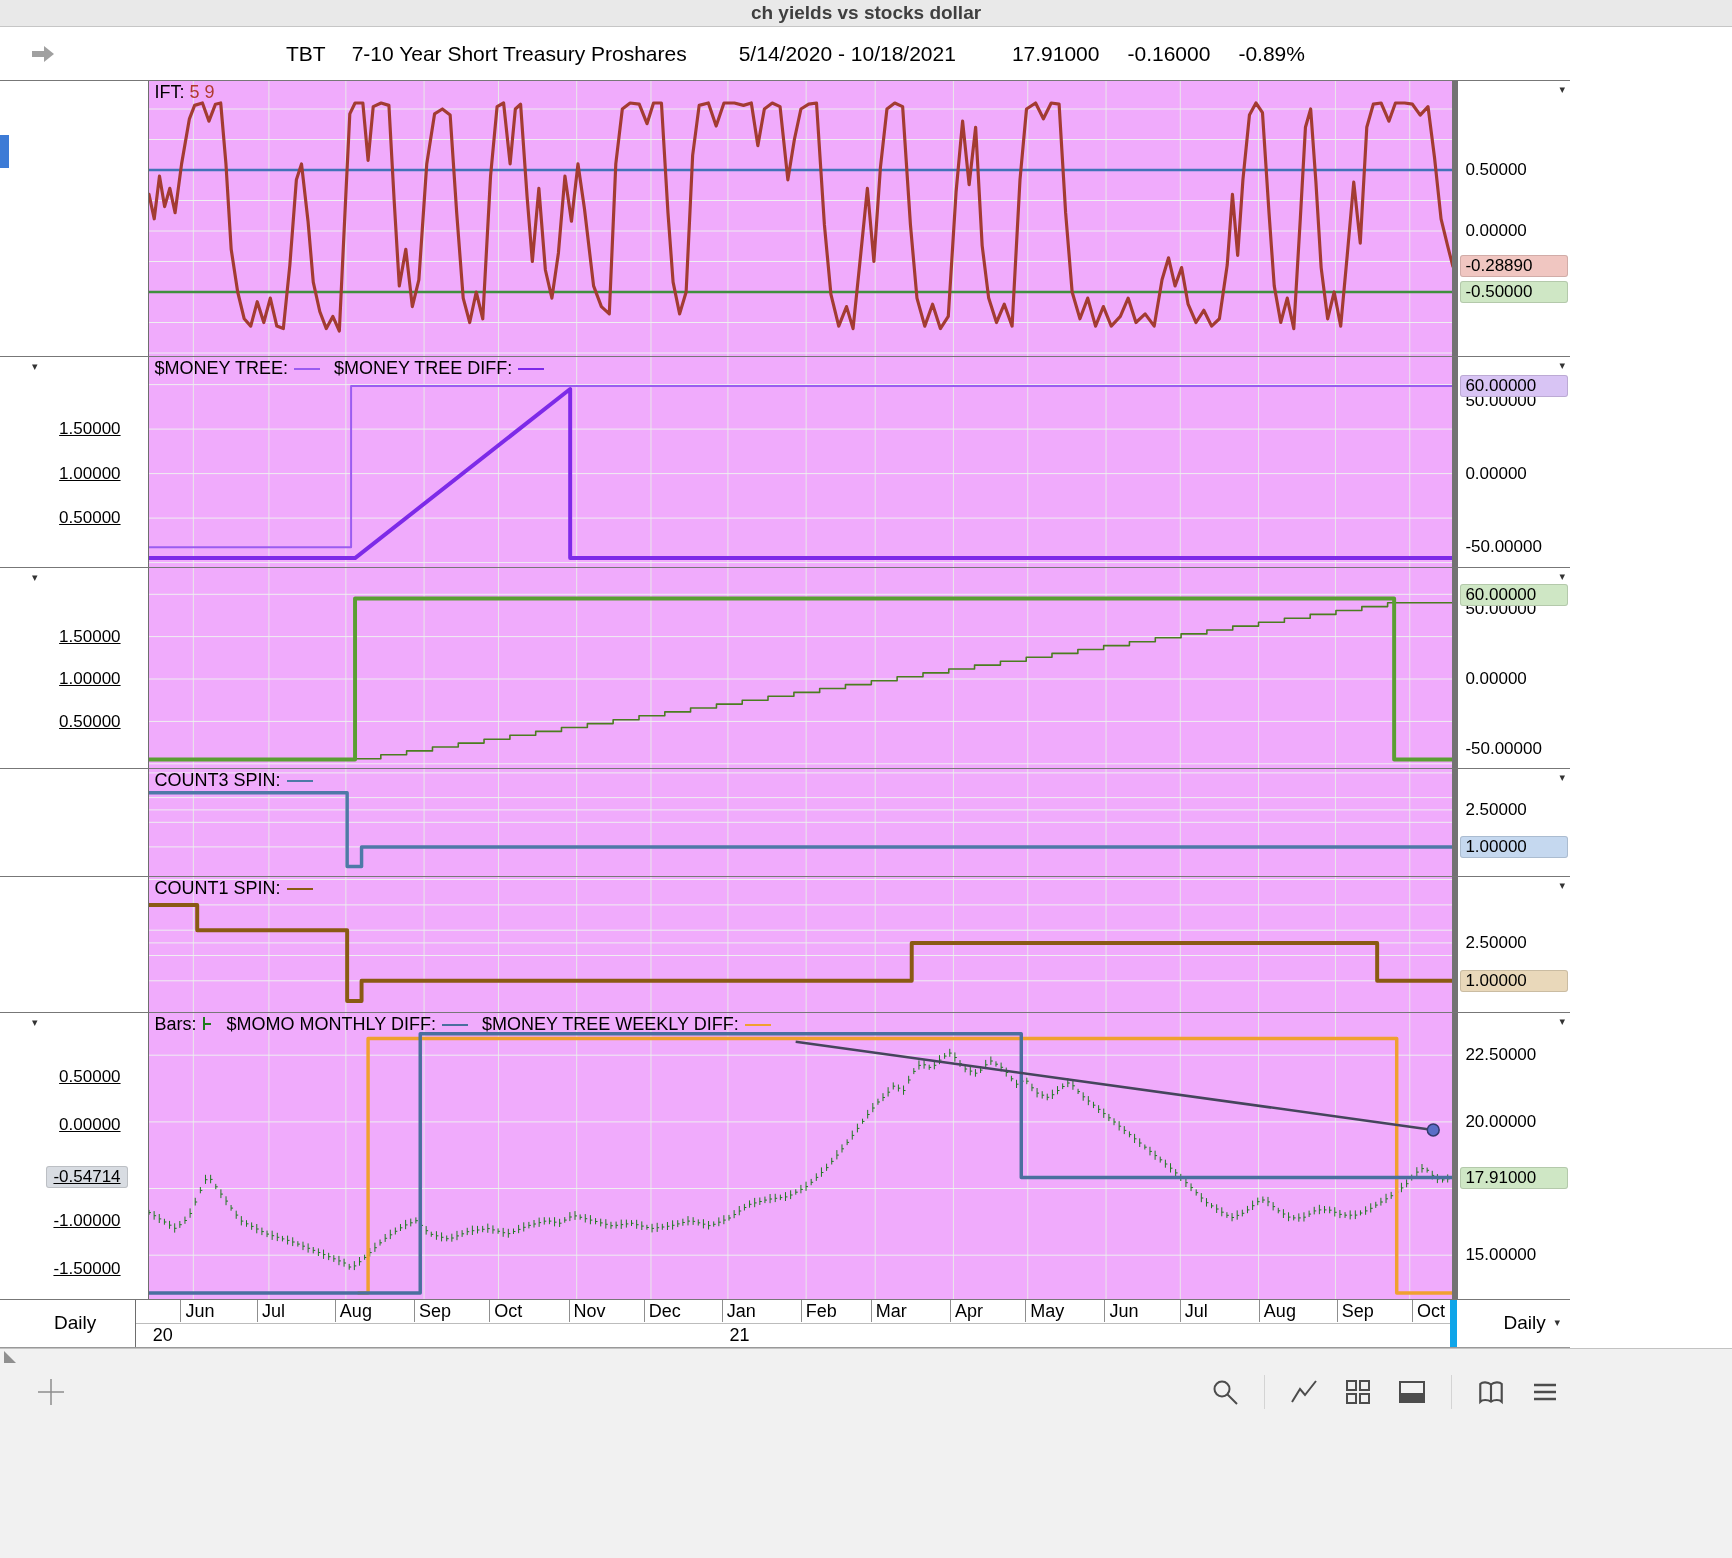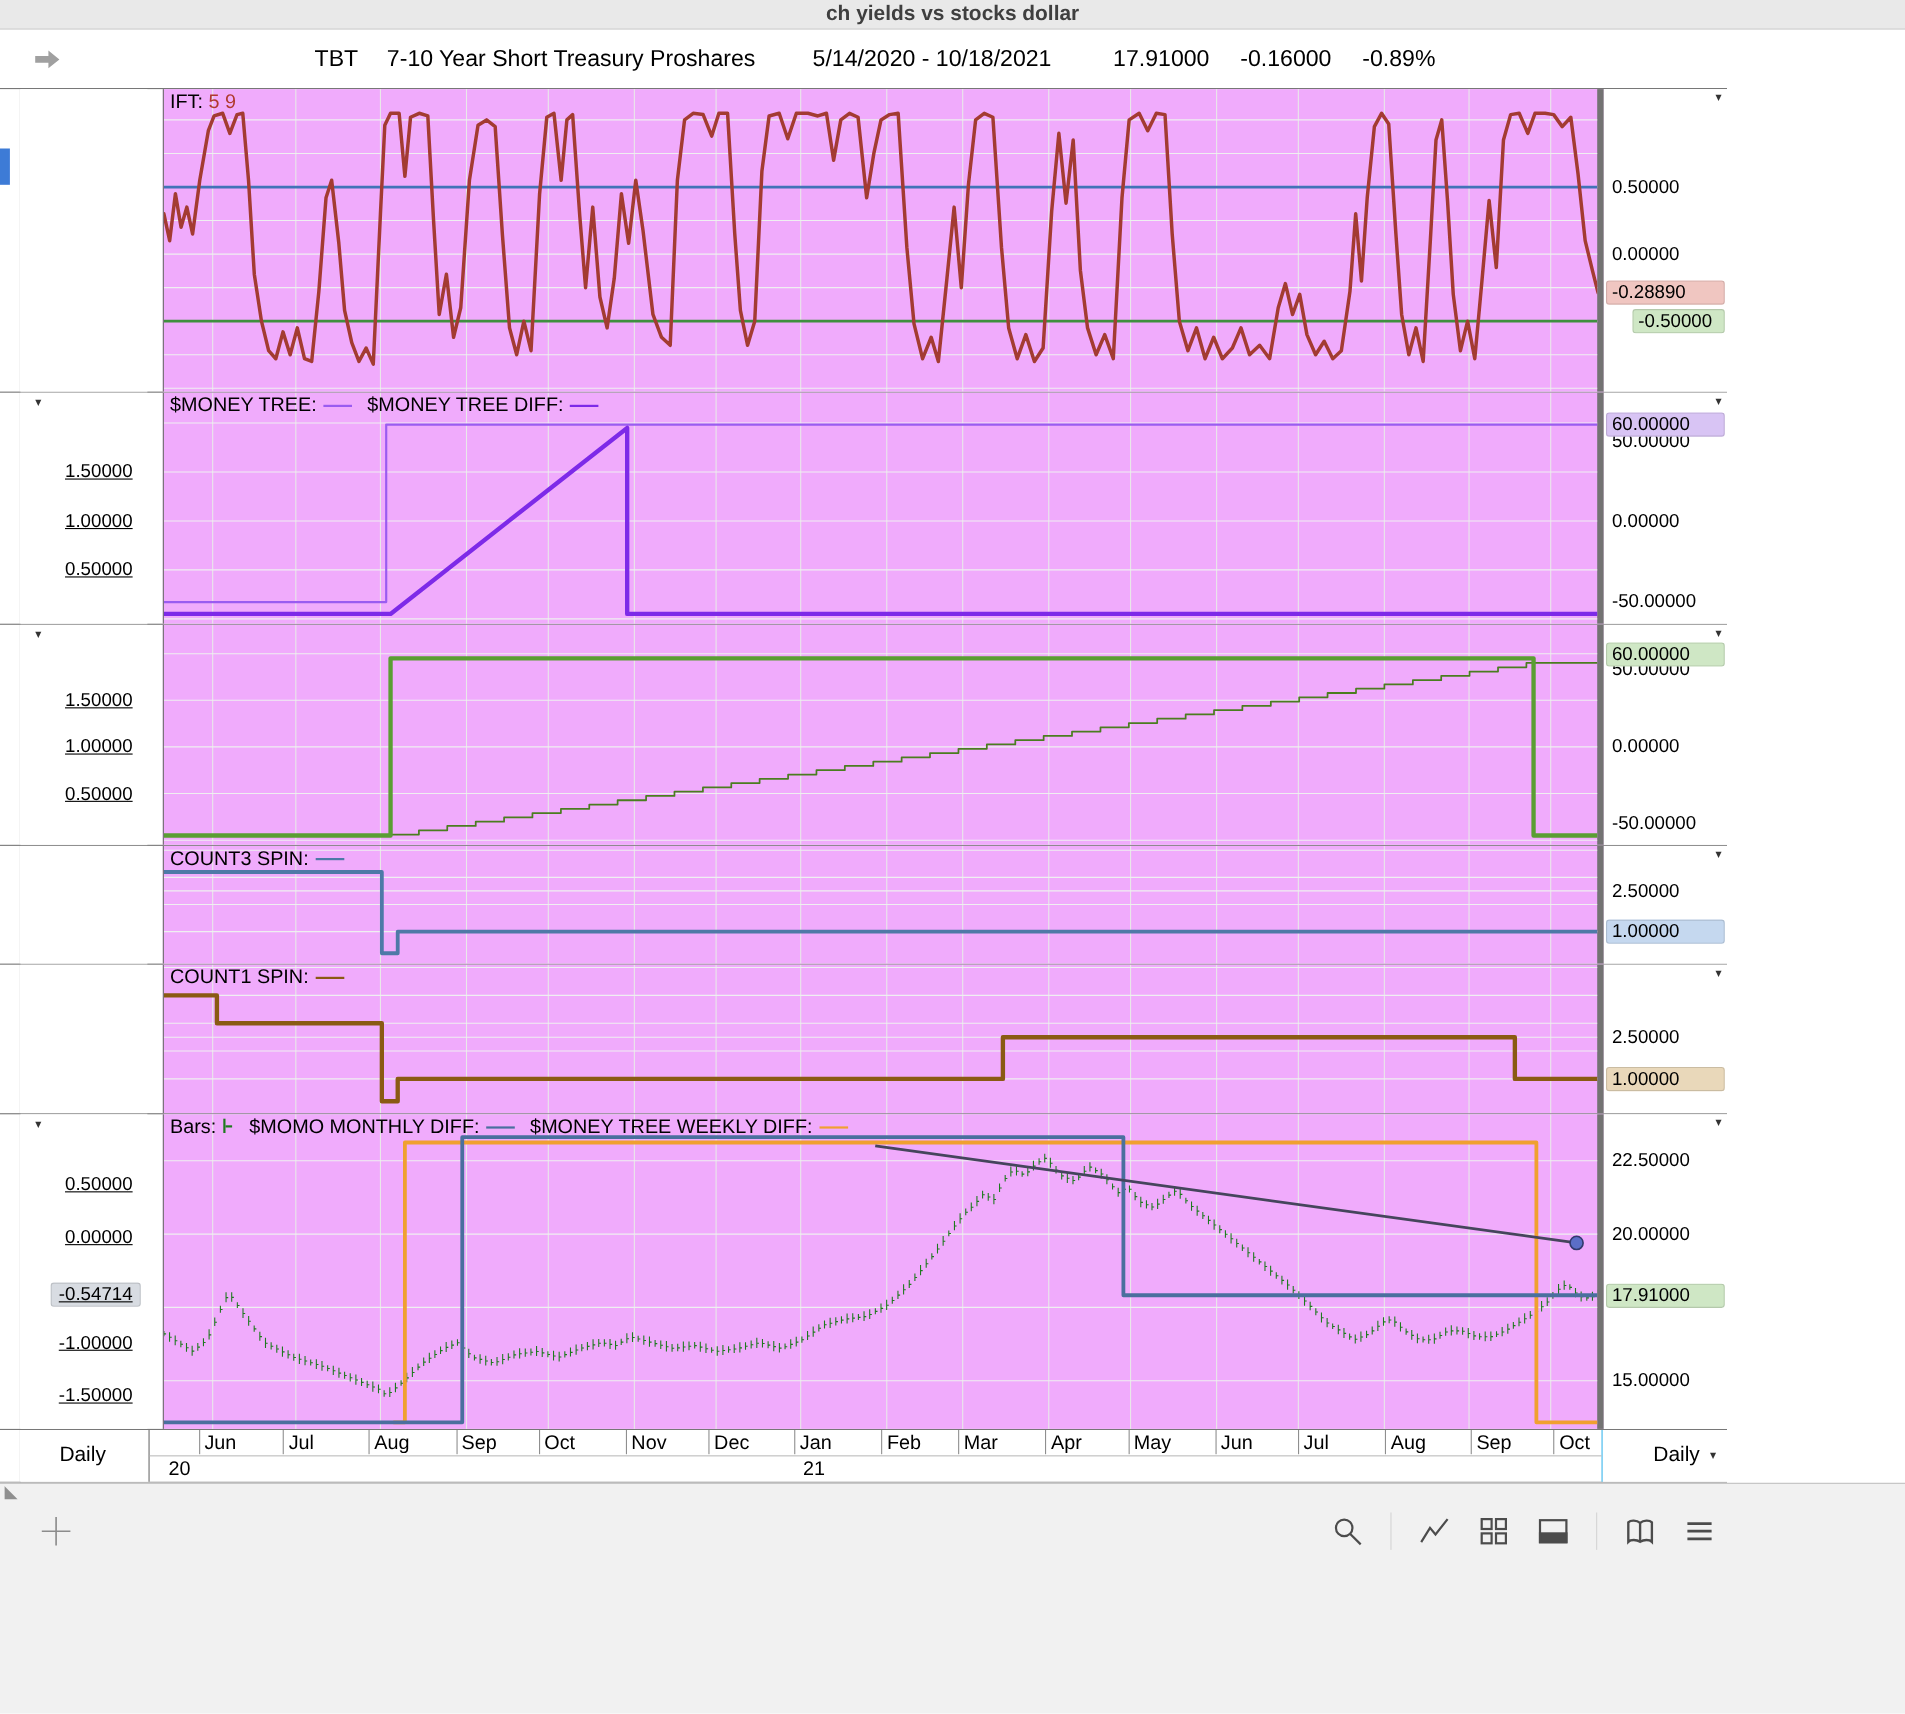--- a/index.html
+++ b/index.html
@@ -29,21 +29,21 @@
   .bars-sw{display:inline-block;width:8px;height:13px;border-left:2px solid #1e7a1e;position:relative;margin:0 14px 0 6px;}
   .bars-sw::after{content:"";position:absolute;left:0;top:6px;width:6px;height:2px;background:#1e7a1e;}
   .axlbl{position:absolute;height:22px;line-height:22px;font-size:17px;white-space:nowrap;}
   .axlbl.r{left:2px;right:2px;padding-left:5px;}
   .axlbl.l{right:6px;text-align:right;padding:0 7px;text-decoration:underline;}
   .axlbl.hl{border-radius:3px;box-shadow:inset 0 0 0 1px rgba(0,0,0,0.13);z-index:2;}
   .tri{position:absolute;font-size:11px;color:#333;line-height:1;}
   .gutter-r .tri{right:5px;top:3px;}
   .gutter-l .tri{left:14px;top:4px;}
   .axisrow{display:flex;height:47px;border-bottom:1px solid #999;position:relative;padding-left:18px;}
-  #xaxis-plot{position:relative;width:1320px;border-left:1px solid #6e6e6e;border-right:1px solid #0ea5e9;}
+  #xaxis-plot{position:relative;width:1320px;border-left:1px solid #6e6e6e;border-right:7px solid #0ea5e9;}
   .mtick{position:absolute;top:0;height:22px;border-left:1px solid #8f8f8f;}
   .mlabel{position:absolute;top:1px;font-size:18px;}
   .msep{position:absolute;left:0;right:0;top:23px;border-top:1px solid #bcbcbc;}
   .ylabel{position:absolute;top:25px;font-size:18px;}
   .tf{font-size:19px;position:absolute;}
   .gutter-l .tf{left:36px;top:12px;}
   .gutter-r .tf{left:46px;top:12px;}
   .gutter-r .tf-tri{position:absolute;right:10px;top:16px;font-size:11px;color:#333;}
   .bottombar{position:relative;height:210px;background:#f1f1f1;border-top:1px solid #c2c2c2;}
   .corner{position:absolute;left:4px;top:2px;}
@@ -113,21 +113,21 @@
             <line x1="0" y1="89.0" x2="1320" y2="89.0" stroke="#4273b8" stroke-width="2.5"></line>
             <line x1="0" y1="211.0" x2="1320" y2="211.0" stroke="#3f8f3f" stroke-width="2.5"></line>
             <polyline points="0.0,113.4 5.3,137.8 10.6,95.1 15.8,125.6 21.1,107.3 26.4,131.7 33.0,82.9 40.9,37.8 46.2,24.4 54.1,22.0 60.7,40.2 67.3,23.2 72.6,22.0 77.9,82.9 83.2,168.3 89.8,211.0 96.4,237.8 103.0,245.1 109.6,220.7 116.2,241.5 122.8,217.1 129.4,245.1 136.0,247.6 142.6,184.1 149.2,98.8 154.4,82.9 161.0,140.2 166.3,201.2 172.9,230.5 179.5,247.6 186.1,235.4 192.7,250.0 199.3,113.4 203.3,32.9 208.6,22.0 216.5,22.0 221.8,79.3 227.0,25.6 235.0,22.0 242.9,24.4 248.2,119.5 253.4,204.9 260.0,168.3 266.6,225.6 273.2,198.8 281.2,82.9 289.1,32.9 297.0,28.0 304.9,34.1 311.5,131.7 318.1,217.1 324.7,241.5 331.3,211.0 337.9,237.8 345.8,95.1 352.4,25.6 359.0,22.0 365.6,82.9 370.9,28.0 376.2,23.2 382.8,115.9 388.1,180.5 394.7,107.3 401.3,189.0 407.9,217.1 414.5,172.0 421.1,95.1 427.7,140.2 434.3,82.9 440.9,128.0 450.1,204.9 458.0,225.6 466.0,232.9 472.6,82.9 479.2,28.0 487.1,22.0 496.3,23.2 504.2,42.7 510.8,22.0 518.8,22.0 525.4,131.7 530.6,201.2 537.2,232.9 543.8,211.0 550.4,74.4 557.0,24.4 566.3,22.0 574.2,45.1 582.1,22.0 592.7,22.0 601.9,24.4 609.8,22.0 616.4,64.6 623.0,28.0 631.0,22.0 638.9,25.6 646.8,98.8 653.4,58.5 660.0,28.0 667.9,23.2 675.8,22.0 683.8,143.9 690.4,213.4 698.3,245.1 706.2,225.6 712.8,247.6 720.7,172.0 727.3,107.3 733.9,180.5 740.5,86.6 747.1,28.0 755.0,22.0 763.0,25.6 770.9,143.9 777.5,217.1 785.4,245.1 793.3,223.2 801.2,247.6 809.2,235.4 817.1,111.0 823.7,40.2 830.3,103.7 836.9,46.3 843.5,164.6 850.1,217.1 858.0,241.5 865.9,223.2 873.8,245.1 881.8,98.8 888.4,28.0 897.6,22.0 905.5,37.8 913.4,22.0 921.4,23.2 928.0,131.7 934.6,211.0 942.5,237.8 950.4,217.1 958.3,245.1 966.2,225.6 974.2,245.1 983.4,235.4 991.3,217.1 999.2,241.5 1008.5,232.9 1017.7,245.1 1025.6,198.8 1032.2,176.8 1038.8,204.9 1045.4,186.6 1052.0,223.2 1060.0,241.5 1067.9,229.3 1075.8,245.1 1083.7,237.8 1091.6,184.1 1096.9,113.4 1102.2,174.4 1107.5,98.8 1114.1,34.1 1120.7,22.0 1127.3,31.7 1133.9,131.7 1139.2,204.9 1145.8,241.5 1152.4,217.1 1159.0,247.6 1165.6,137.8 1170.8,46.3 1176.1,28.0 1181.4,101.2 1186.7,186.6 1193.3,237.8 1199.9,211.0 1206.5,245.1 1213.1,174.4 1219.7,101.2 1226.3,162.2 1232.9,46.3 1239.5,23.2 1247.4,22.0 1255.3,40.2 1261.9,22.0 1271.2,22.0 1279.1,23.2 1287.0,34.1 1294.9,25.6 1301.5,76.8 1308.1,137.8 1314.7,164.6 1320.0,185.2" fill="none" stroke="#a33b32" stroke-width="3.2" stroke-linejoin="round" stroke-linecap="round"></polyline>
           </svg>
         <div class="ptitle"><span>IFT:</span><span style="color: rgb(176, 58, 46);"> 5 9</span></div>
       </div>
       <div class="gutter-r">
           <div class="axlbl r" style="top: 78px;">0.50000</div>
           <div class="axlbl r" style="top: 139px;">0.00000</div>
           <div class="axlbl r hl" style="top: 174px; background: rgb(240, 198, 193);">-0.28890</div>
-          <div class="axlbl r hl" style="top: 200px; background: rgb(207, 231, 197); margin-left: 24px;">-0.50000</div>
+          <div class="axlbl r hl" style="top: 200px; background: rgb(207, 231, 197);">-0.50000</div>
           <span class="tri">▾</span>
         </div>
     </div>
 
     <div class="prow" style="height:210px">
       <div class="gutter-l">
           <div class="axlbl l" style="top: 61px;">1.50000</div>
           <div class="axlbl l" style="top: 106px;">1.00000</div>
           <div class="axlbl l" style="top: 150px;">0.50000</div>
           <span class="tri">▾</span>

